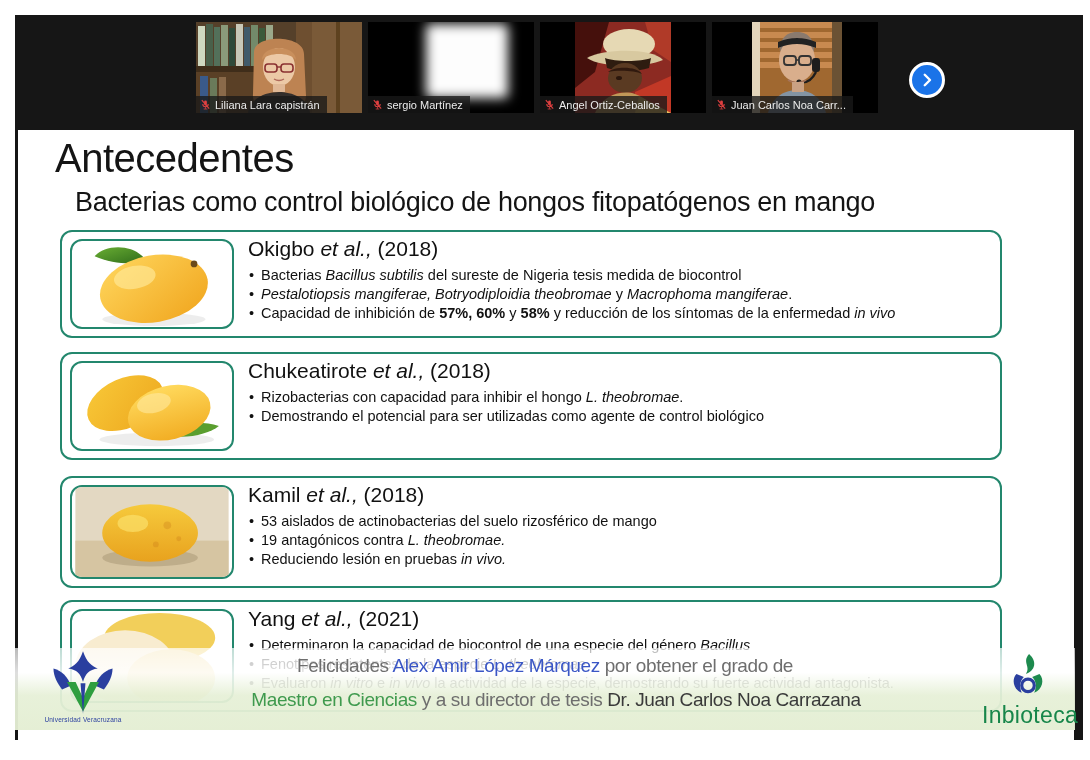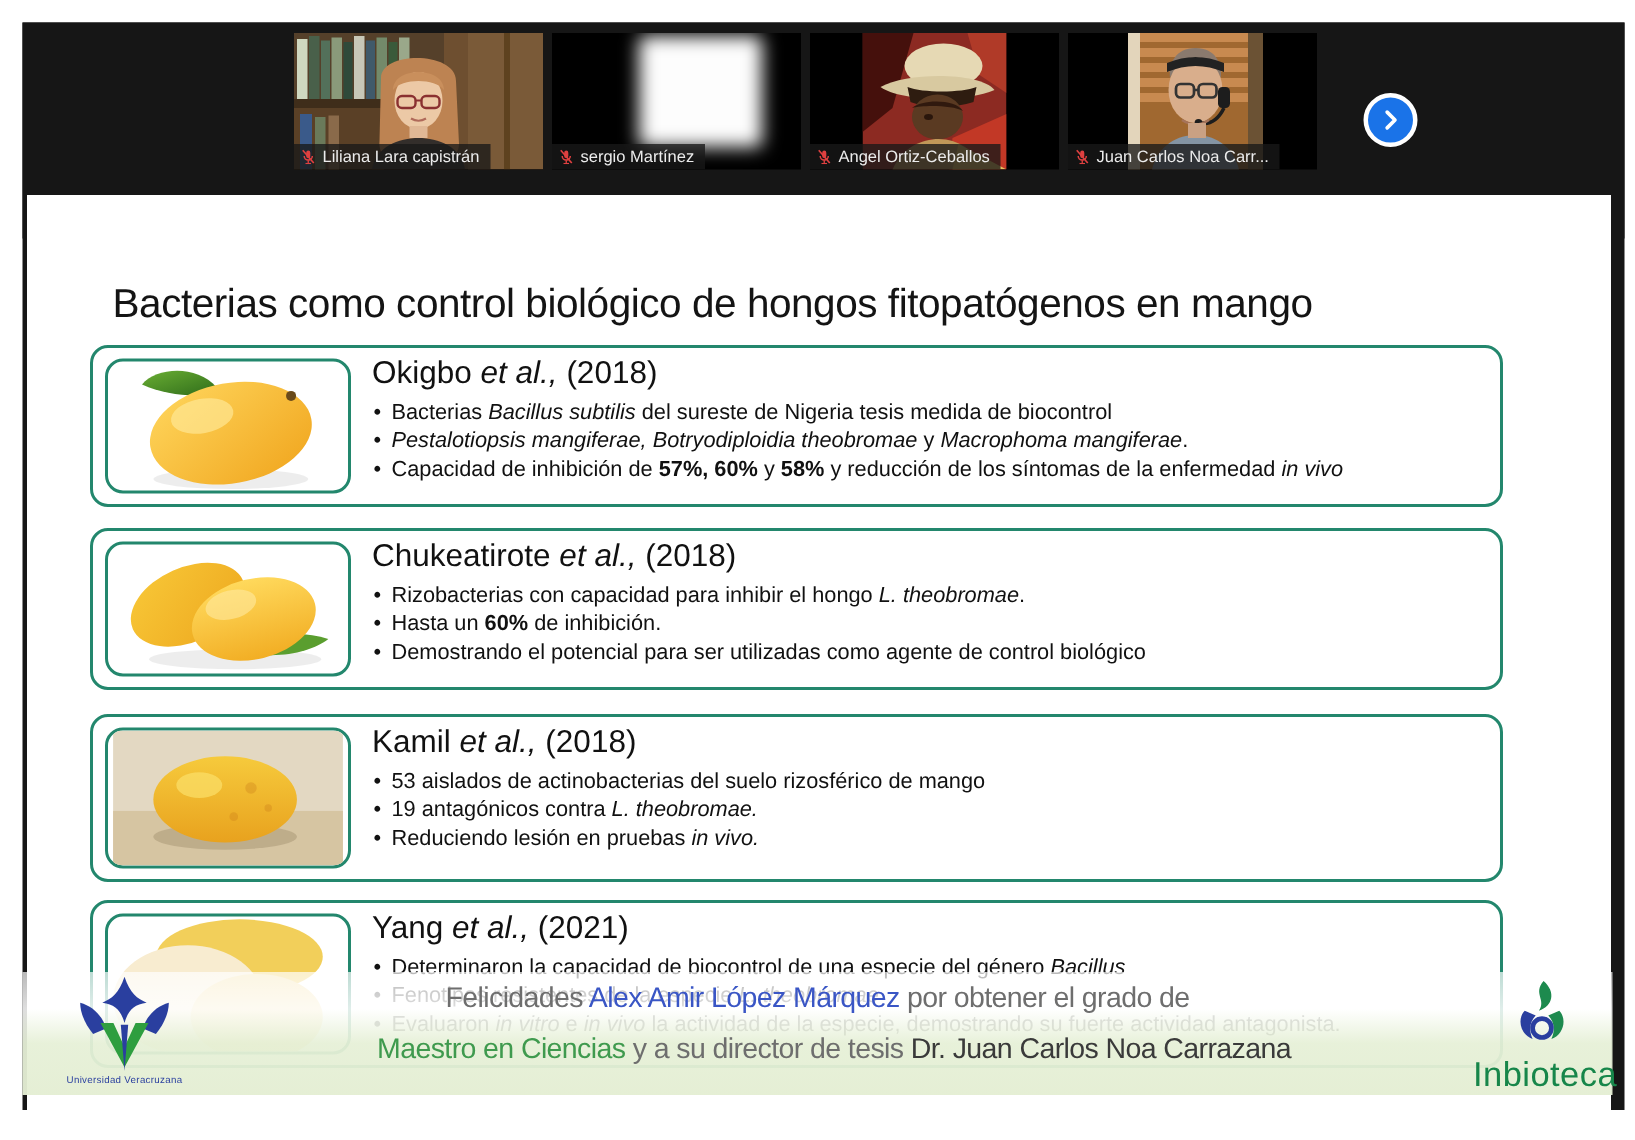--- a/index.html
+++ b/index.html
@@ -207,20 +207,21 @@
       </div>
 
       <div class="next-btn">
         <svg viewBox="0 0 24 24">
           <polyline points="9,5 16,12 9,19" fill="none" stroke="#ffffff" stroke-width="3.2" stroke-linecap="round" stroke-linejoin="round"></polyline>
         </svg>
       </div>
     </div>
 
     <div class="slide">
+      <div class="title">Antecedentes</div>
       <div class="subtitle">Bacterias como control biológico de hongos fitopatógenos en mango</div>
 
       <div class="card" style="top:100px; height:108px;">
         <div class="card-img">
           <svg viewBox="0 0 160 90">
             <defs>
               <linearGradient id="mg1" x1="0" y1="0" x2="1" y2="1">
                 <stop offset="0" stop-color="#ffd75e"></stop>
                   <stop offset="1" stop-color="#f0a41c"></stop>
               </linearGradient>
@@ -260,21 +261,20 @@
             <ellipse cx="85" cy="80" rx="60" ry="7" fill="#000" opacity="0.07"></ellipse>
             <ellipse cx="52" cy="42" rx="42" ry="26" transform="rotate(-24 52 42)" fill="url(#mg2)"></ellipse>
             <path d="M96,76 C118,80 140,74 150,66 C132,60 108,62 96,70 Z" fill="#5a9e2f"></path>
             <ellipse cx="98" cy="52" rx="44" ry="28" transform="rotate(-14 98 52)" fill="url(#mg2b)"></ellipse>
             <ellipse cx="82" cy="42" rx="18" ry="10" transform="rotate(-14 82 42)" fill="#ffe9a0" opacity="0.6"></ellipse>
           </svg>
         </div>
         <div class="card-body">
           <div class="card-heading"><span>Chukeatirote </span><span class="seg-i">et al.,</span><span> (2018)</span></div>
           <div class="bullet"><span>Rizobacterias con capacidad para inhibir el hongo </span><span class="seg-i">L. theobromae</span><span>.</span></div>
-          <div class="bullet"><span>Hasta un </span><span class="seg-b">60%</span><span> de inhibición.</span></div>
           <div class="bullet"><span>Demostrando el potencial para ser utilizadas como agente de control biológico</span></div>
         </div>
       </div>
 
       <div class="card" style="top:346px; height:112px;">
         <div class="card-img">
           <svg viewBox="0 0 160 94">
             <defs>
               <linearGradient id="mg3" x1="0" y1="0" x2="0" y2="1">
                 <stop offset="0" stop-color="#f6ca3c"></stop>

